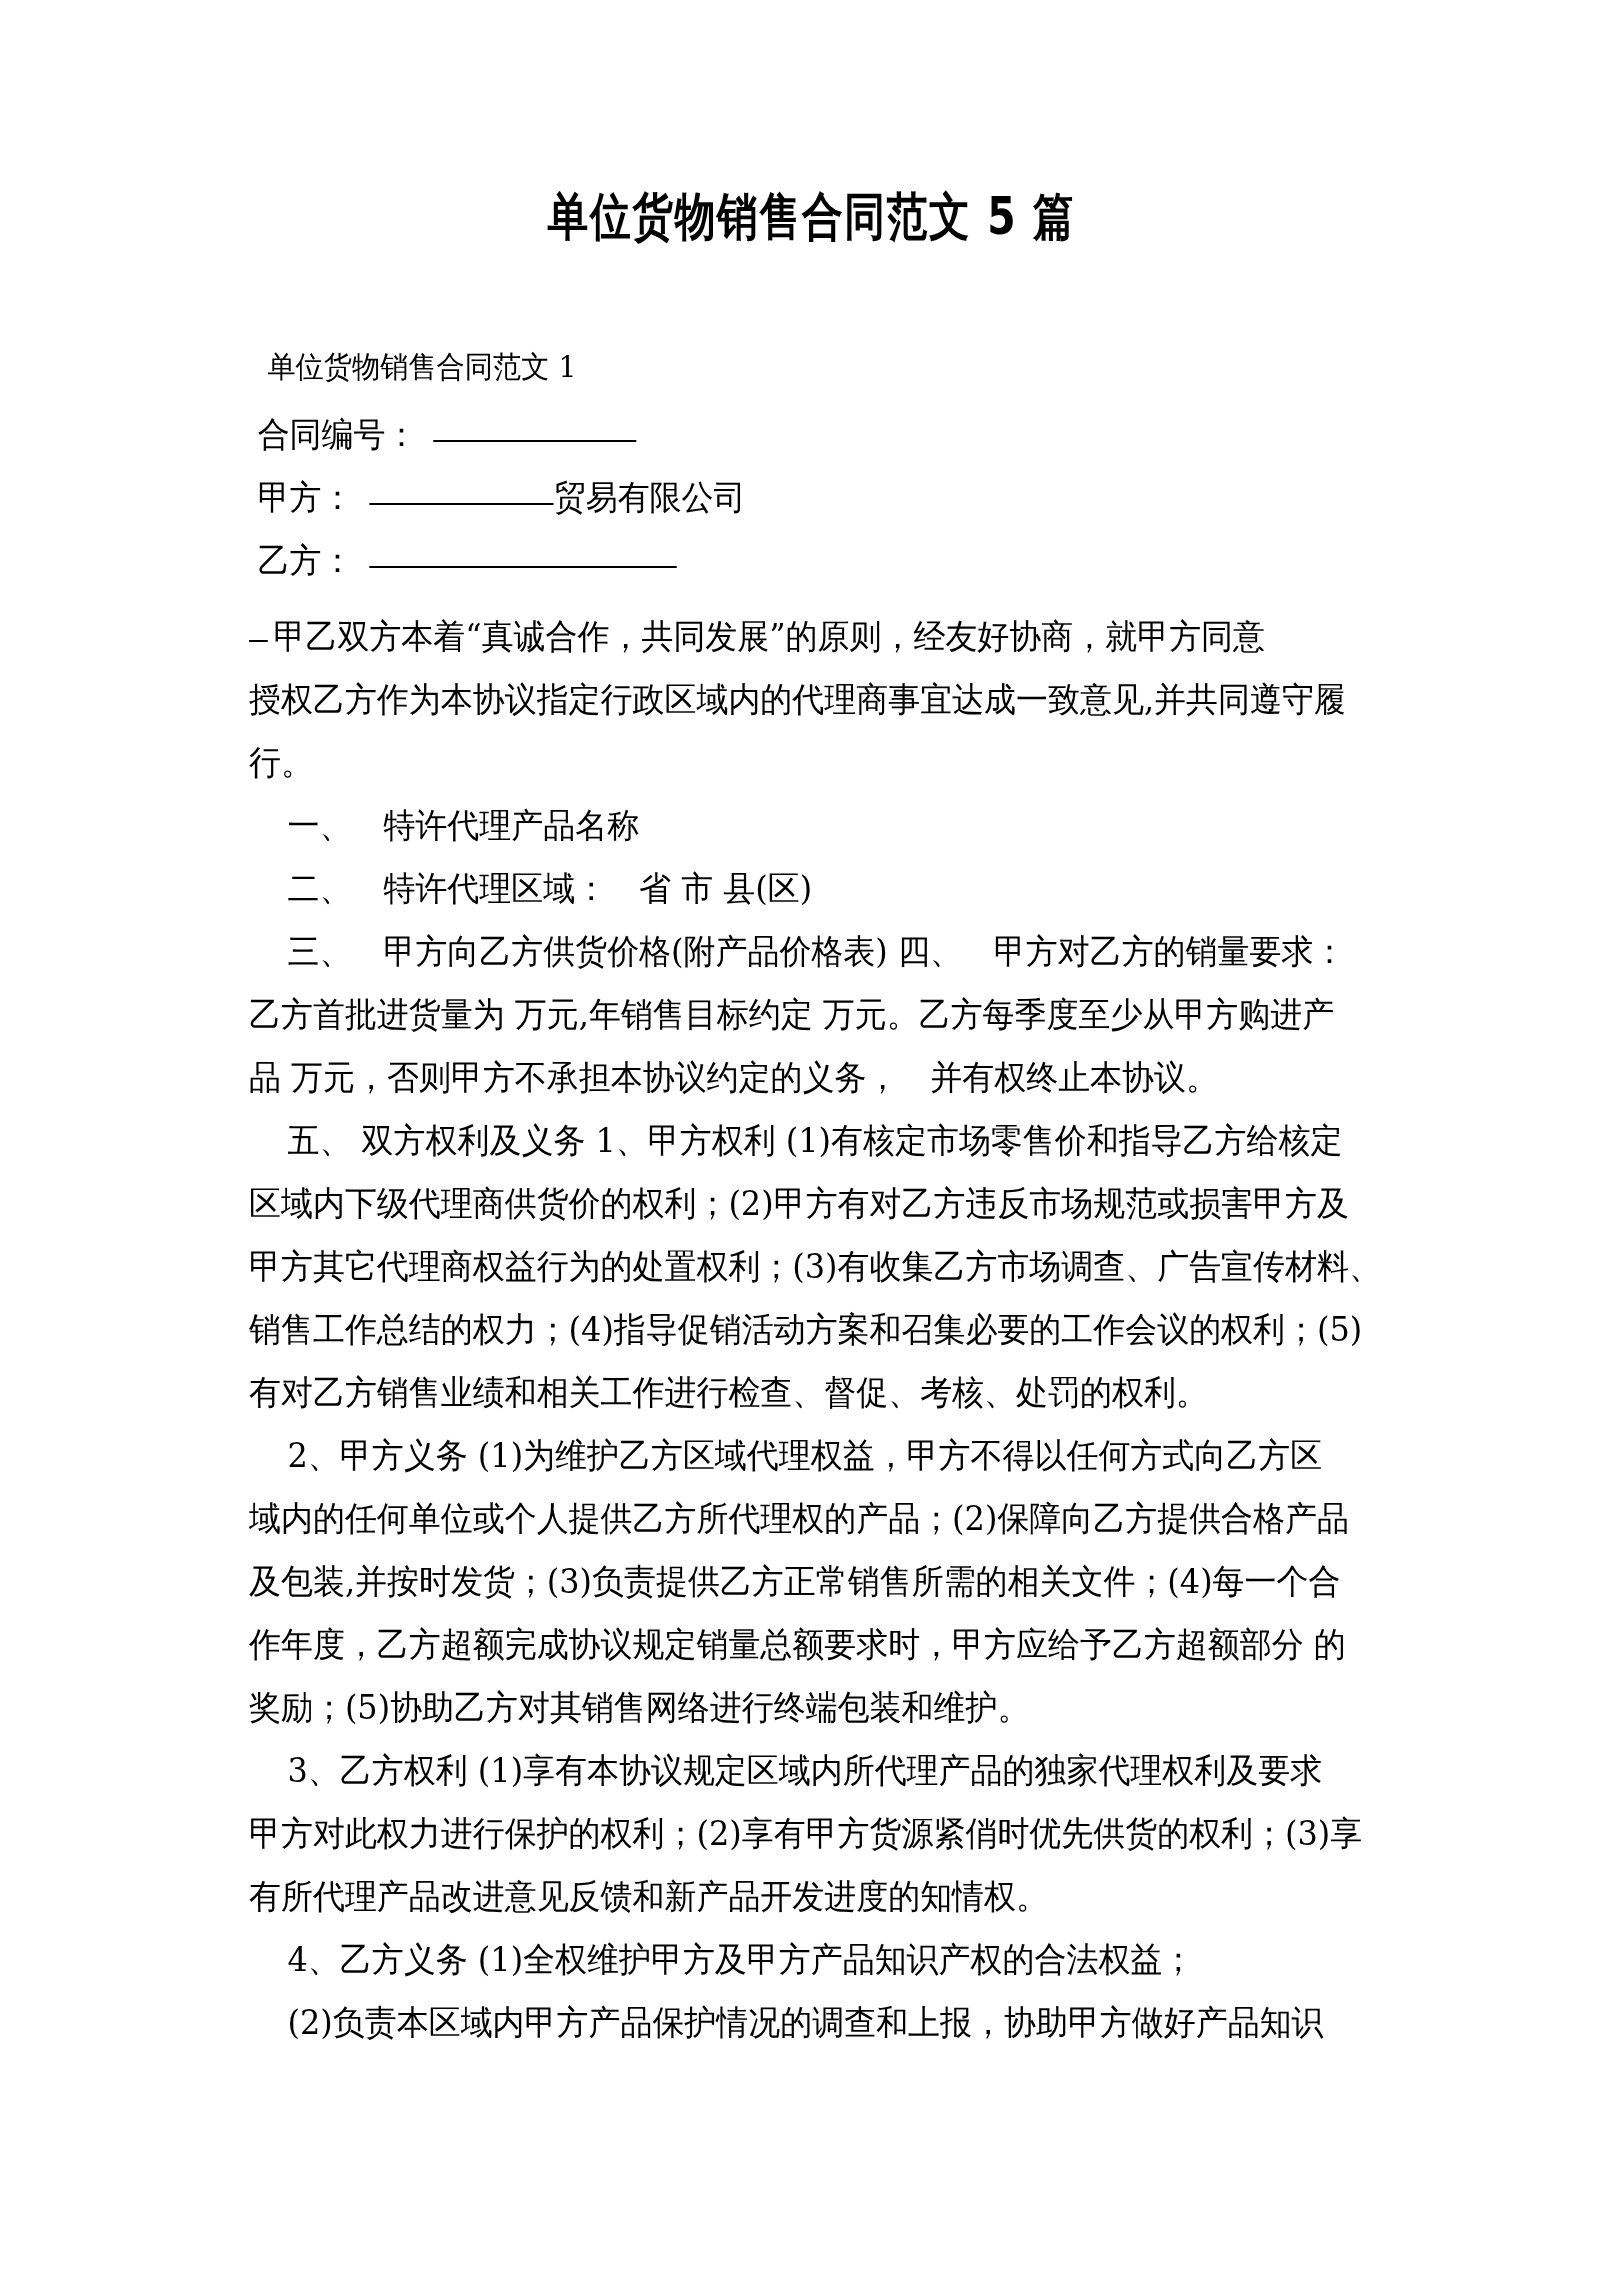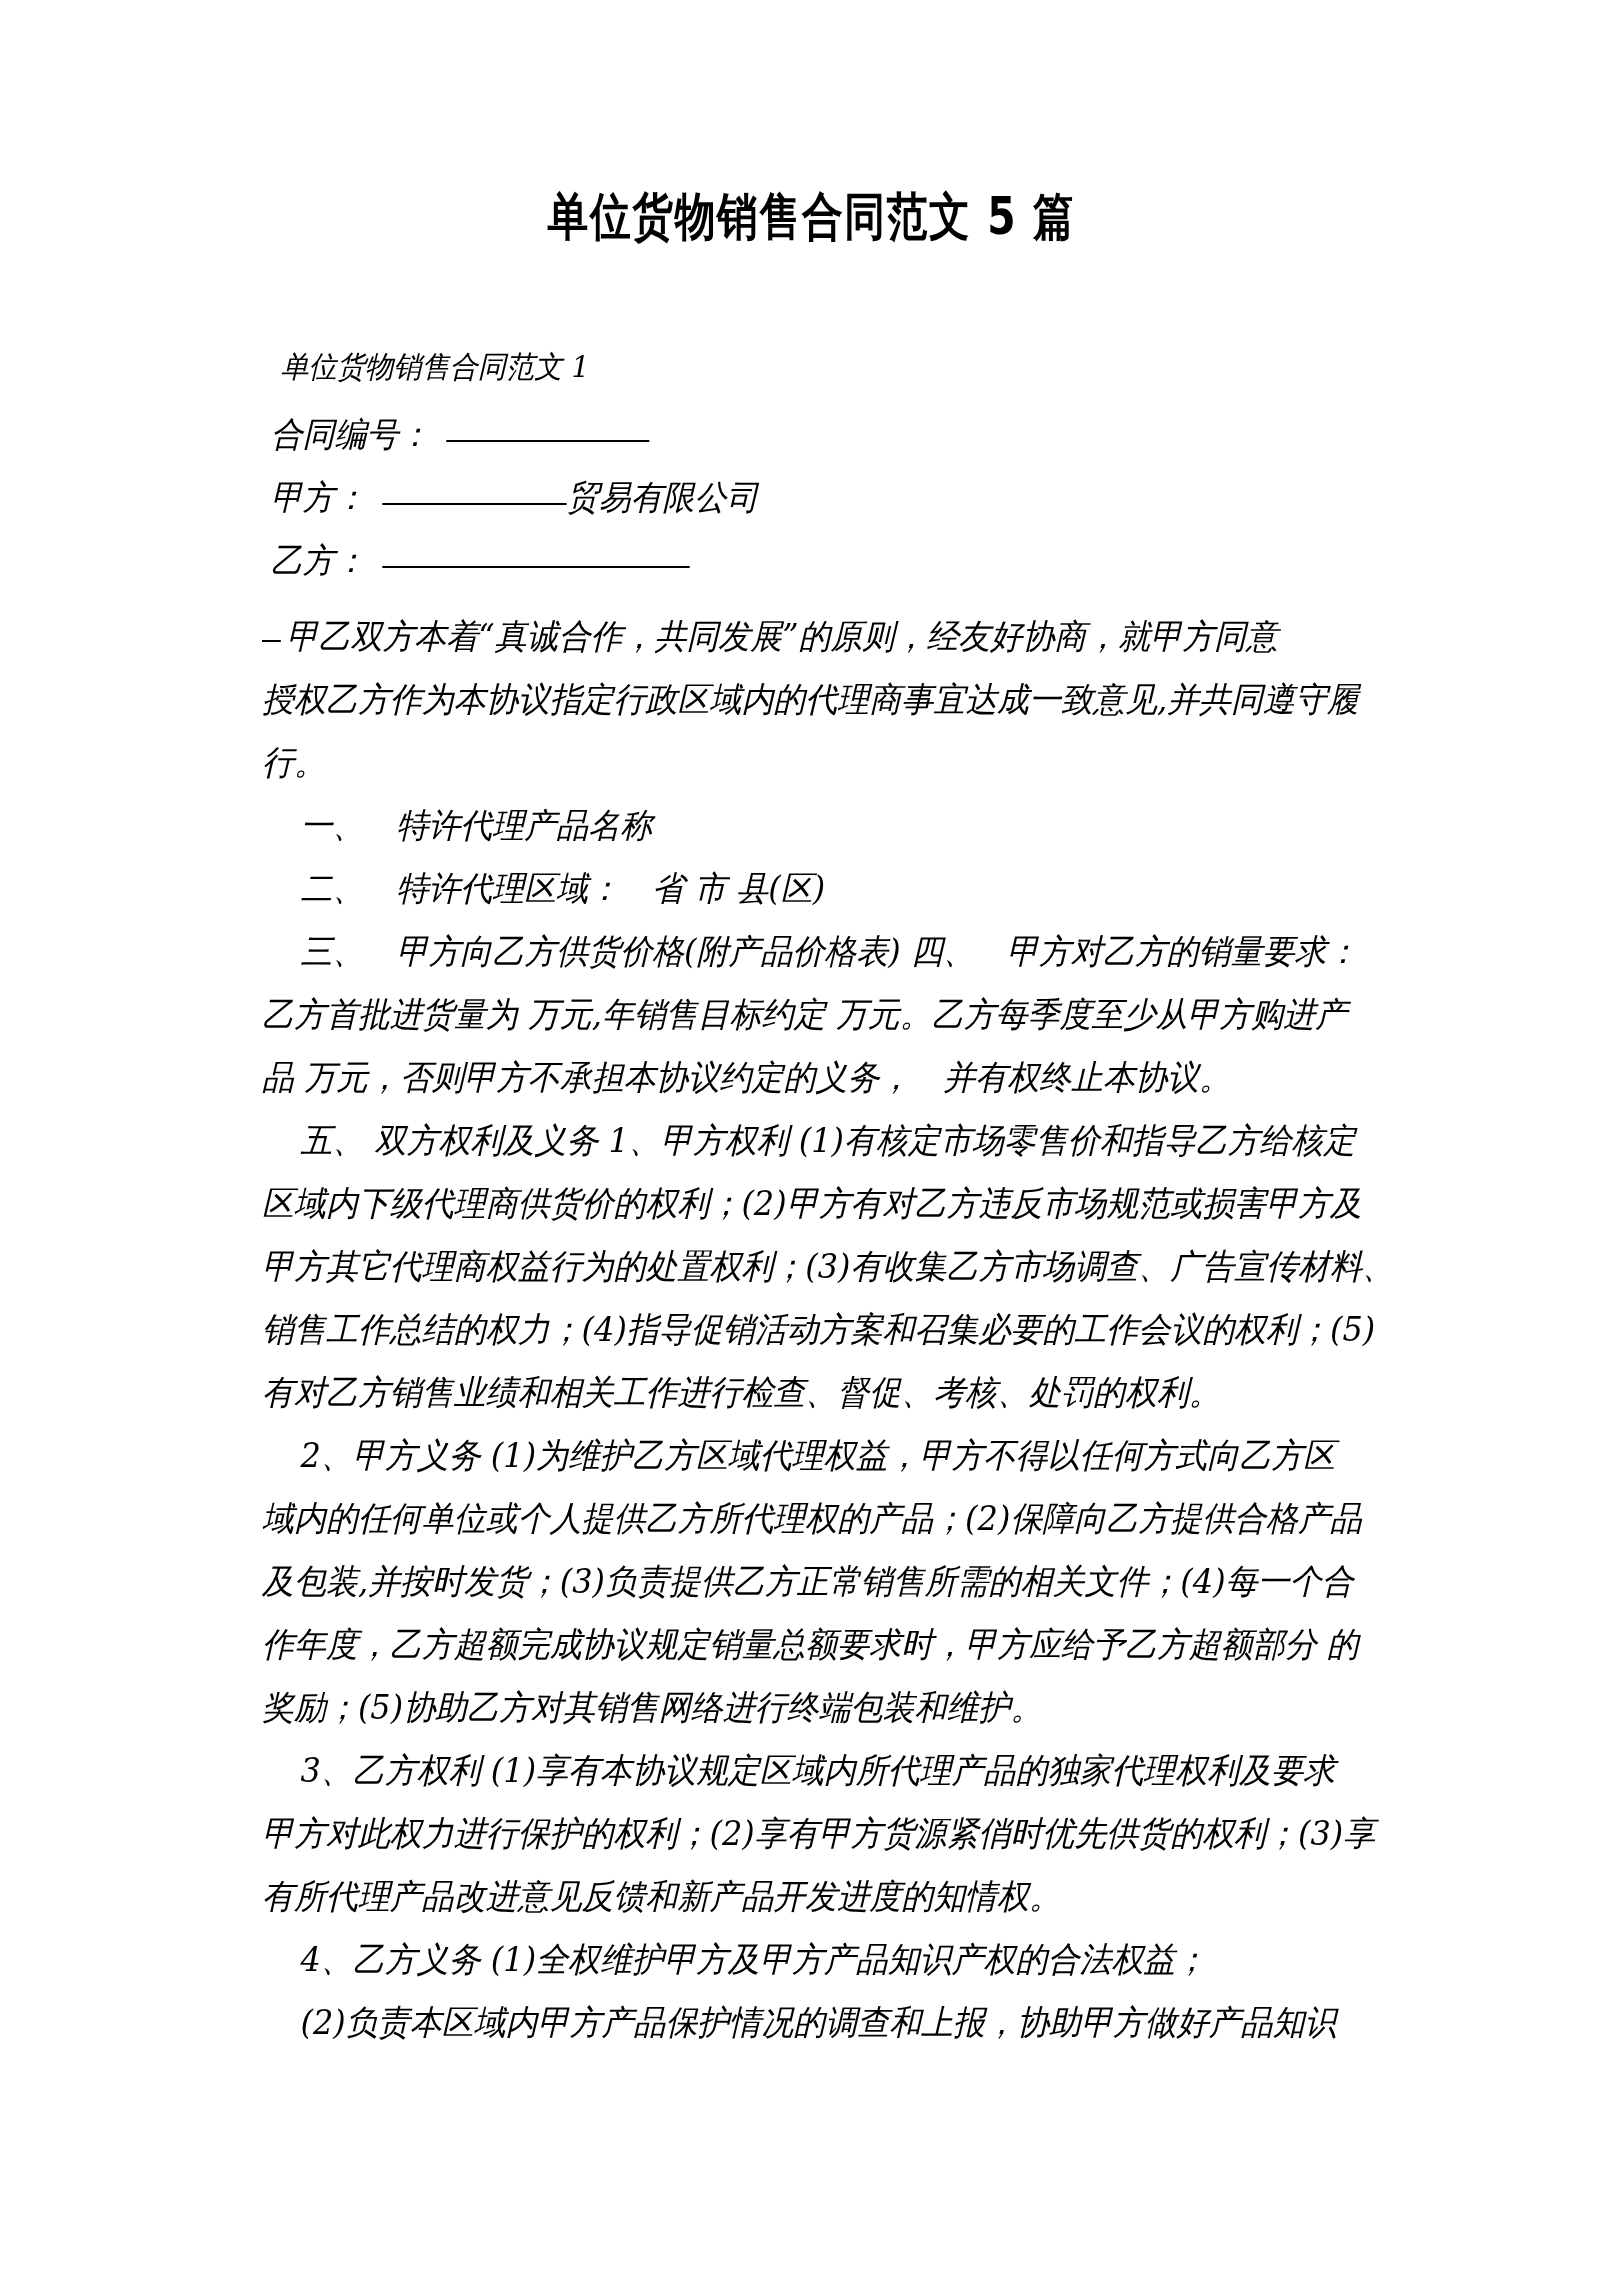--- a/index.html
+++ b/index.html
@@ -30,24 +30,23 @@
     letter-spacing: 2px;
     transform: scaleX(0.80);
     transform-origin: center top;
     white-space: nowrap;
     line-height: 1.0;
   }
 
   
   .body-block {
     position: absolute;
-    left: 262px;
+    left: 249px;
     top: 335px;
     width: 1132px;
-    font-style: italic;
   }
 
   .line {
     position: relative;
     height: 63px;
     font-size: 34px;
     line-height: 63px;
     white-space: nowrap;
     letter-spacing: 0px;
     transform: scaleX(0.94);

